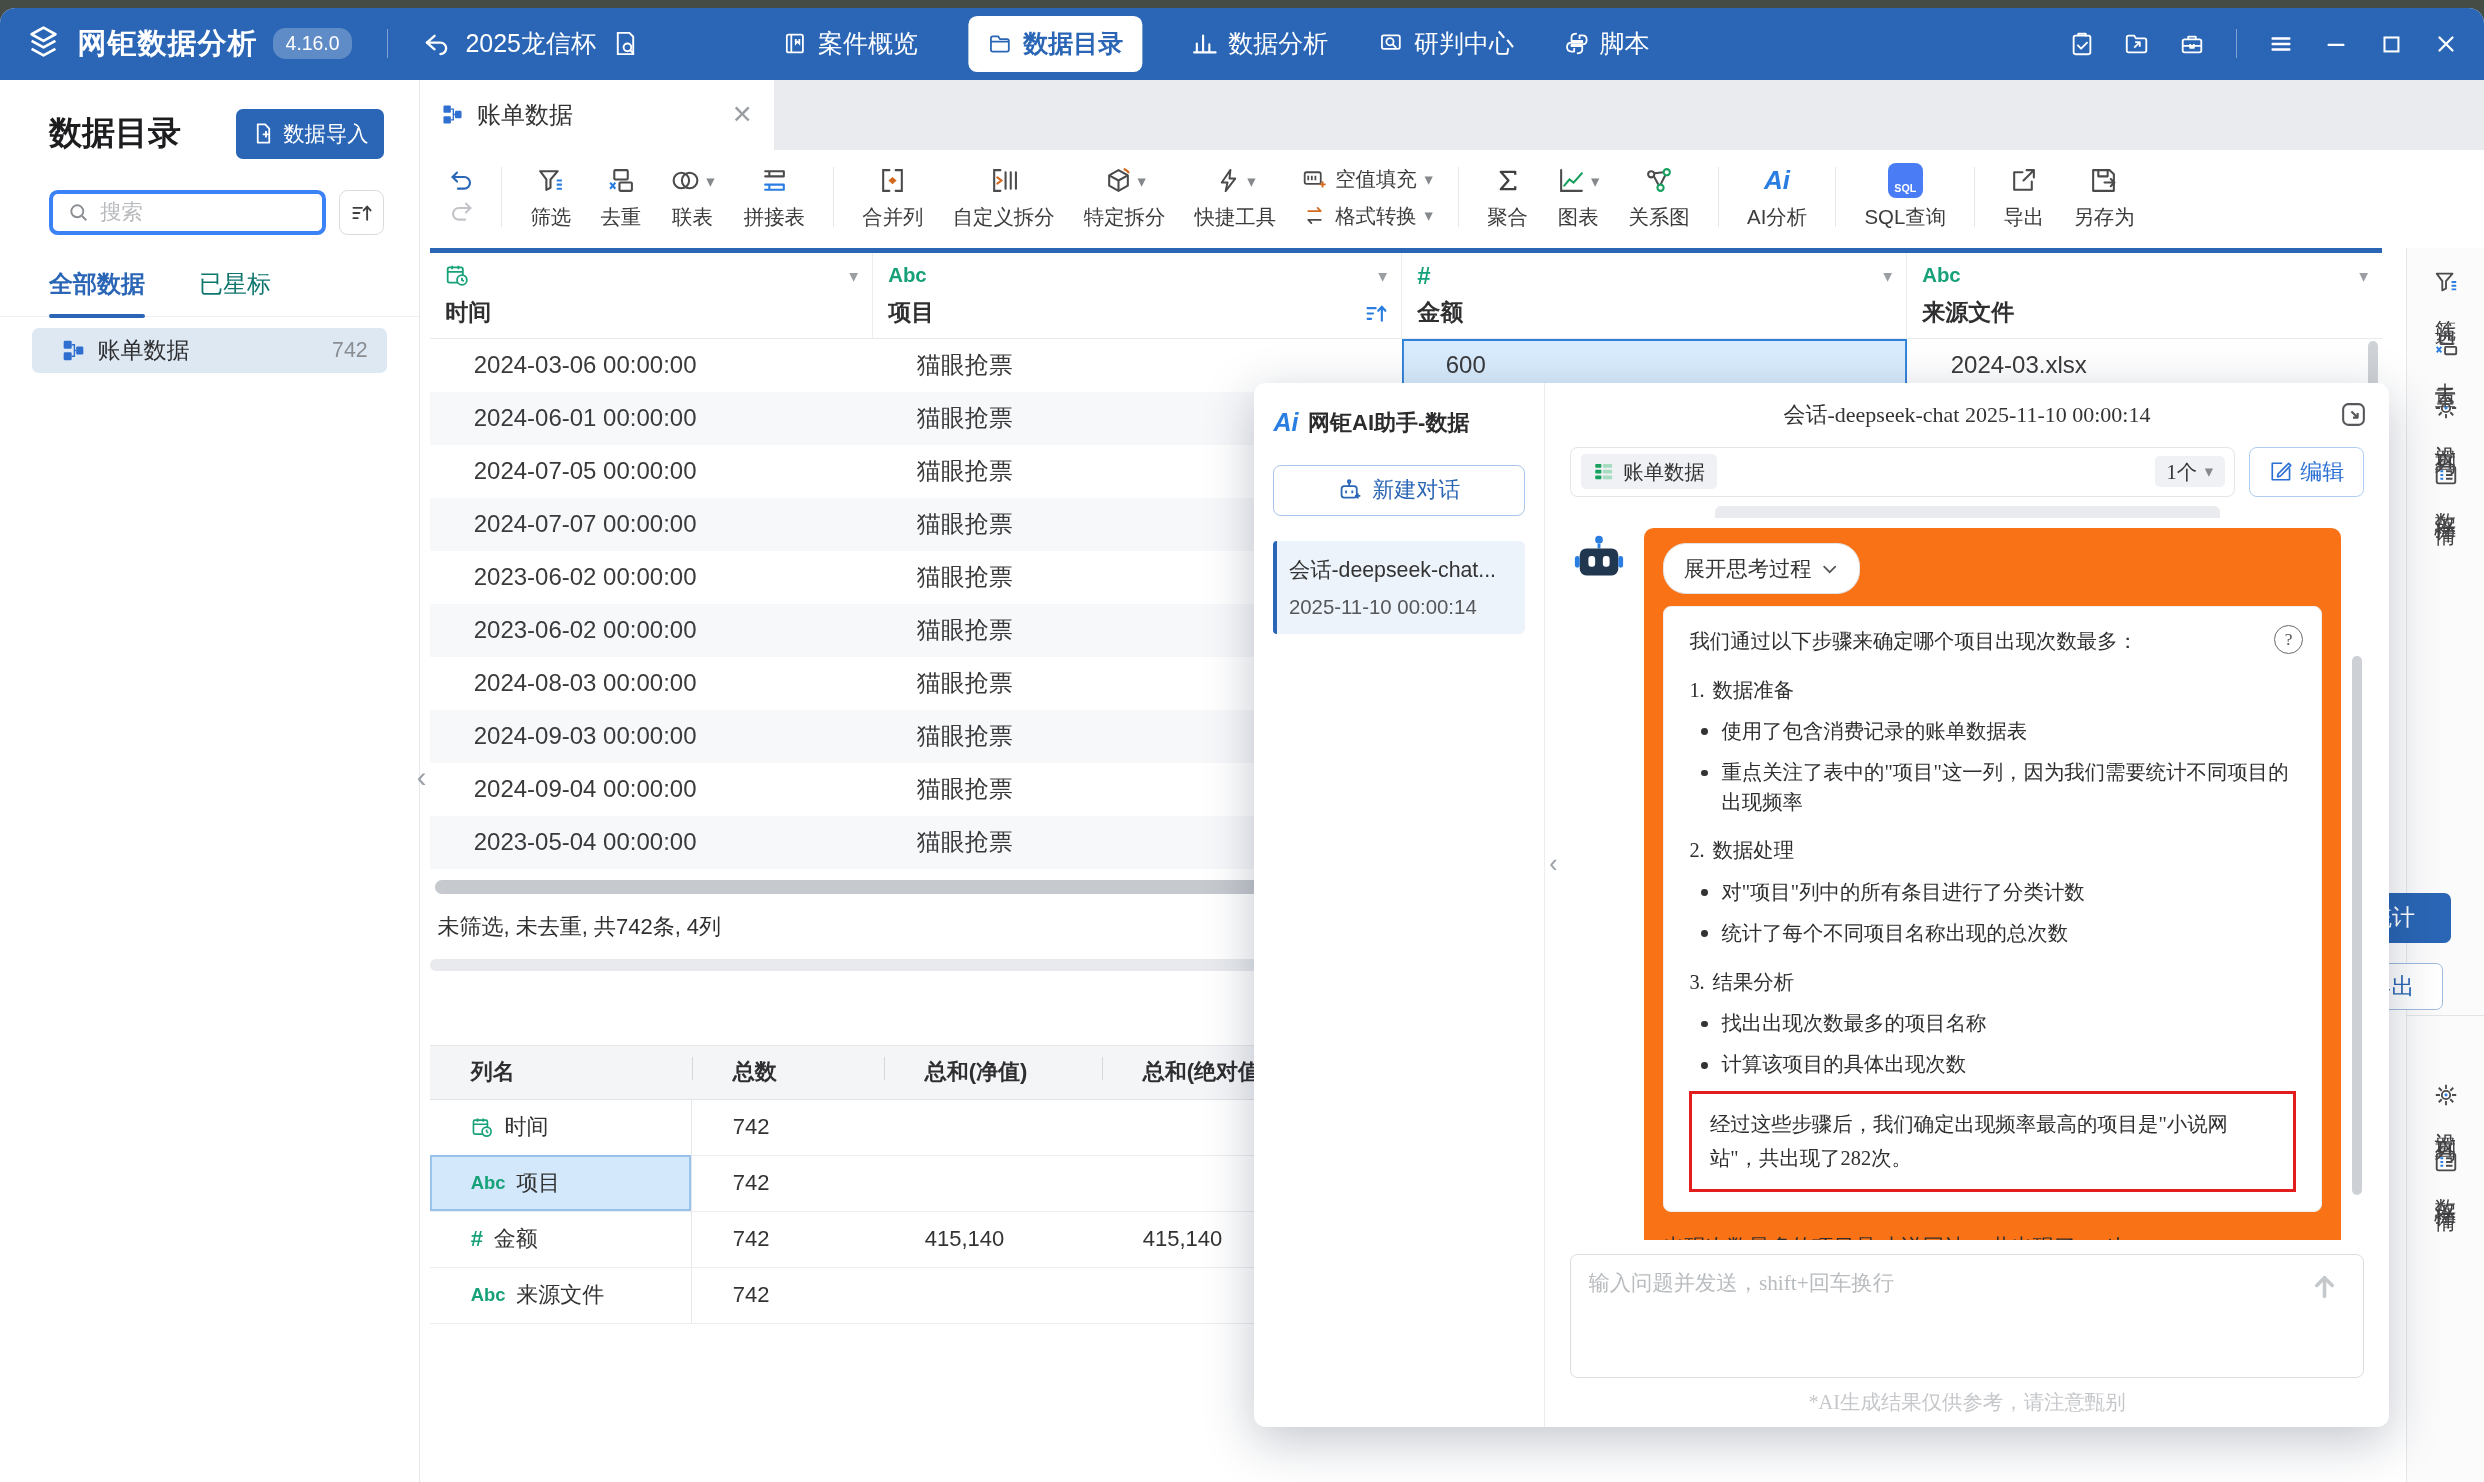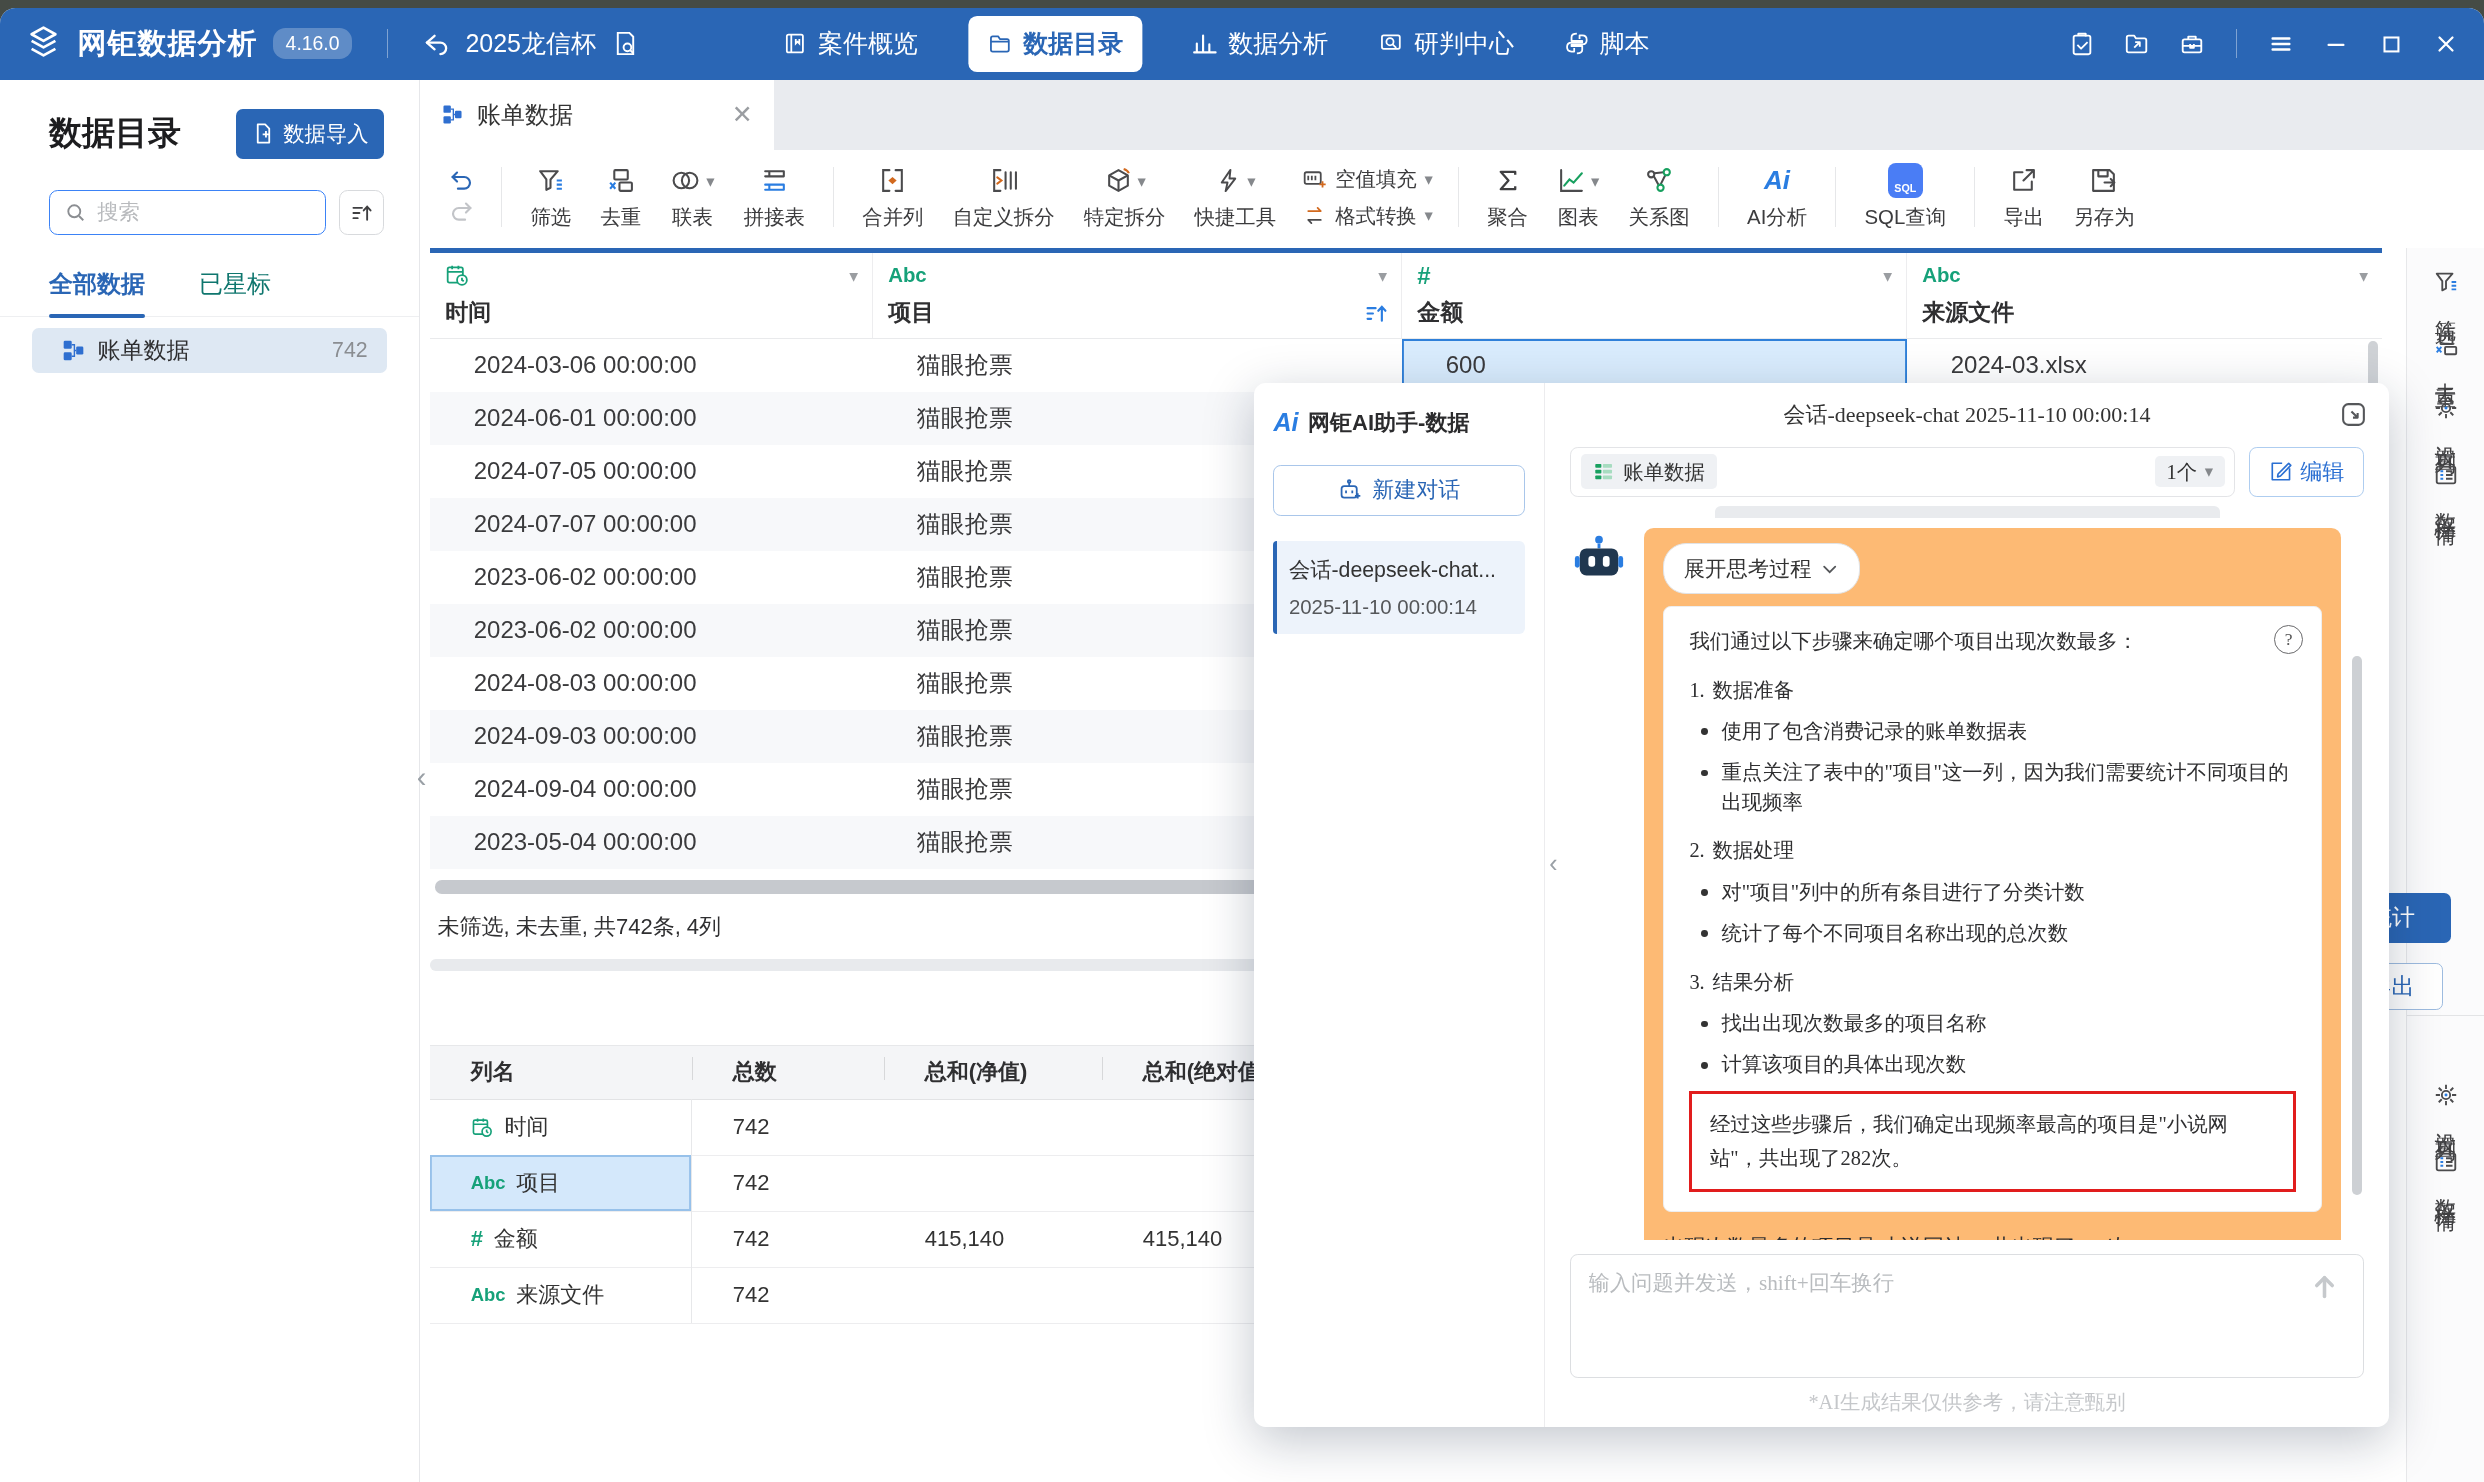--- a/index.html
+++ b/index.html
@@ -25,21 +25,21 @@
   .nb-right .ic { cursor:pointer; }
 
   
   .sidebar { position:absolute; top:72px; left:0; width:420px; bottom:0; background:#fff;
     border-right:1px solid #e6e7ea; padding:29px 0 0 0; }
   .sb-head { display:flex; align-items:center; justify-content:space-between; padding:0 35px 0 49px; }
   .sb-title { font-size:33px; font-weight:bold; color:#1d1d1f; }
   .btn-import { display:flex; align-items:center; gap:8.7px; background:#2a66b5; color:#fff;
     font-size:21.3px; border-radius:6.8px; padding:10.7px 15.5px; cursor:pointer; }
   .sb-search-row { display:flex; gap:12.6px; padding:0 35px 0 49px; margin-top:31px; }
-  .sb-search { flex:1; height:45px; border:1px solid #3b82f6; border-radius:8.7px;
+  .sb-search { flex:1; height:45px; border:4px solid #3b82f6; border-radius:8.7px;
     display:flex; align-items:center; gap:9.7px; padding:0 13.6px; }
   .sb-search input { border:none; outline:none; font-size:21.3px; width:100%; color:#333;
     font-family:inherit; background:transparent; }
   .sb-search input::placeholder { color:#b8babd; }
   .sb-sort { width:45px; height:45px; border:1px solid #d8dadd; border-radius:8.7px;
     display:flex; align-items:center; justify-content:center; cursor:pointer; }
   .sb-tabs { display:flex; gap:54px; padding:0 49px; margin-top:33px; border-bottom:1px solid #eeeff1; }
   .sb-tab { font-size:24px; color:#0f766e; padding-bottom:15.5px; cursor:pointer; position:relative; }
   .sb-tab.active { color:#2a66b5; font-weight:bold; }
   .sb-tab.active::after { content:""; position:absolute; left:0; right:0; bottom:-1.9px; height:3.9px;
@@ -148,21 +148,21 @@
     align-items:center; padding:0 9.7px; }
   .ds-chip { background:#eff1f4; border-radius:4.9px; height:35px; display:flex; align-items:center;
     gap:8.7px; padding:0 12.6px; font-size:20.4px; color:#333; }
   .count-chip { margin-left:auto; background:#eff1f4; border-radius:4.9px; height:31px; display:flex;
     align-items:center; gap:7.8px; padding:0 11.6px; font-size:20.4px; color:#333; cursor:pointer; }
   .edit-btn { width:115px; height:50px; border:1px solid #aecdf0; border-radius:7.8px; color:#2a6fd2;
     font-size:22px; display:flex; align-items:center; justify-content:center; gap:8.7px; cursor:pointer; }
   .peek { width:505px; height:11.6px; background:#e9ebee; border-radius:5.8px 5.8px 0 0; margin:9.7px auto 0; }
 
   .chat { flex:1; position:relative; margin-top:1.9px; overflow:hidden; }
-  .bubble { margin:7.8px 23px 0 74px; background:#fdba74; border-radius:9.7px; padding:15.5px 19.4px 21.3px; }
+  .bubble { margin:7.8px 23px 0 74px; background:#f97316; border-radius:9.7px; padding:15.5px 19.4px 21.3px; }
   .think-pill { display:inline-flex; align-items:center; gap:8.7px; background:#fff; border:1px solid #e1e3e6;
     border-radius:23px; padding:9.7px 19.4px; font-size:21.3px; color:#333; cursor:pointer; }
   .panel { margin-top:12.6px; background:#fff; border:1px solid #edeef0; border-radius:7.8px;
     padding:19.4px 25px 17.5px; position:relative; font-size:20.4px; color:#2f2f31; line-height:1.45; }
   .help { position:absolute; top:17.5px; right:17.5px; width:29px; height:29px; border:1.9px solid #6a6a6c;
     border-radius:50%; display:flex; align-items:center; justify-content:center; font-size:17.5px; color:#555; }
   .step-title { margin-top:19.4px; display:flex; gap:7.8px; }
   .bullet { display:flex; margin-top:11.6px; padding-left:11.6px; gap:13.6px; }
   .bullet::before { content:""; width:6.8px; height:6.8px; border-radius:50%; background:#333;
     margin-top:11.6px; flex:none; }

